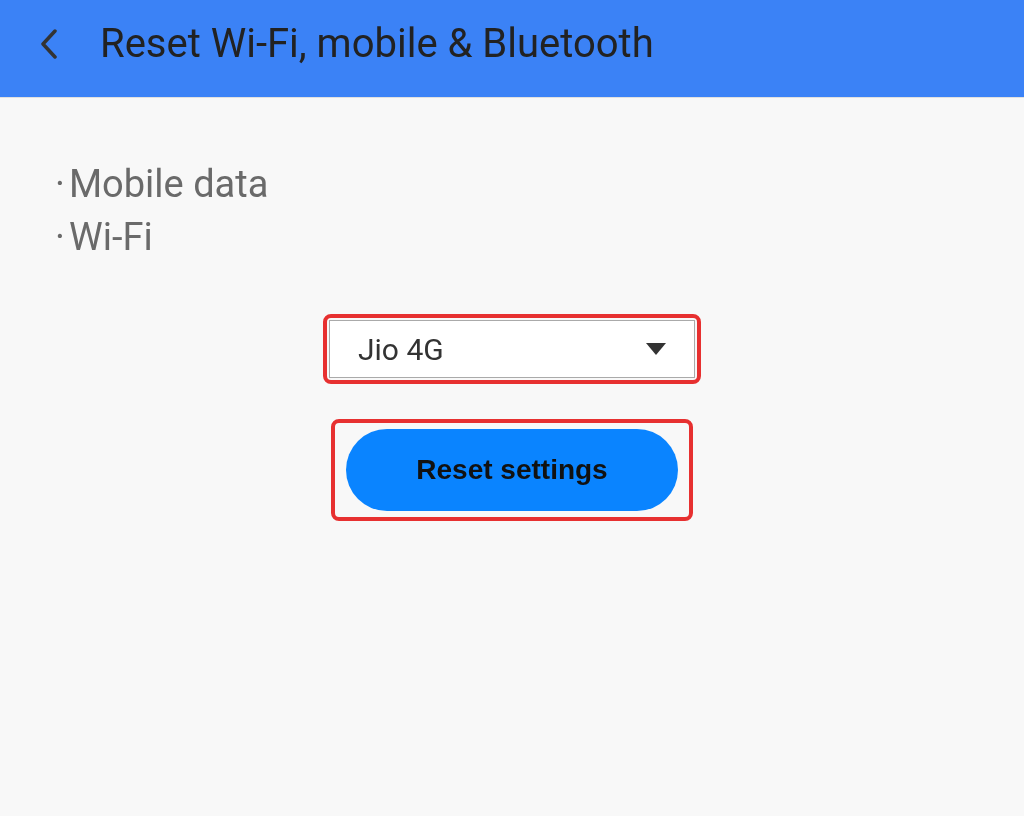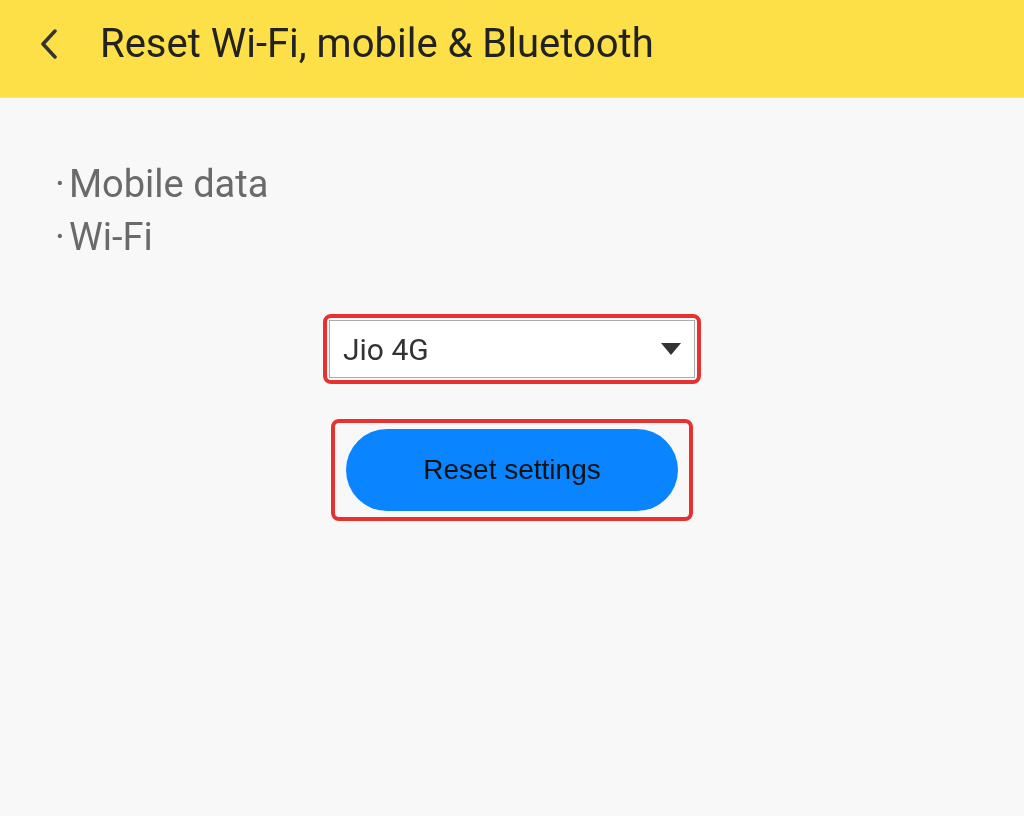--- a/index.html
+++ b/index.html
@@ -14,21 +14,21 @@
       width: 1024px;
       height: 816px;
       overflow: hidden;
     }
     
     .header {
       display: flex;
       align-items: center;
       padding: 20px 30px 30px;
       border-bottom: 1px solid #e0e0e0;
-      background: #fde047;
+      background: #3b82f6;
     }
     
     .back-button {
       width: 40px;
       height: 40px;
       display: flex;
       align-items: center;
       justify-content: center;
       cursor: pointer;
       margin-right: 30px;
@@ -86,21 +86,21 @@
     }
     
     .dropdown {
       width: 100%;
       height: 58px;
       background: #fff;
       border: 1px solid #aaa;
       display: flex;
       align-items: center;
       justify-content: space-between;
-      padding: 0 13px;
+      padding: 0 28px;
       cursor: pointer;
       font-size: 30px;
       color: #333;
     }
     
     .dropdown-arrow {
       width: 0;
       height: 0;
       border-left: 10px solid transparent;
       border-right: 10px solid transparent;
@@ -114,21 +114,21 @@
       justify-content: center;
     }
     
     .reset-button {
       width: 332px;
       height: 82px;
       background: #0a84ff;
       border: none;
       border-radius: 41px;
       font-size: 28px;
-      font-weight: 400;
+      font-weight: 700;
       color: #111;
       cursor: pointer;
       display: flex;
       align-items: center;
       justify-content: center;
     }
   </style>
 </head>
 <body>
 

